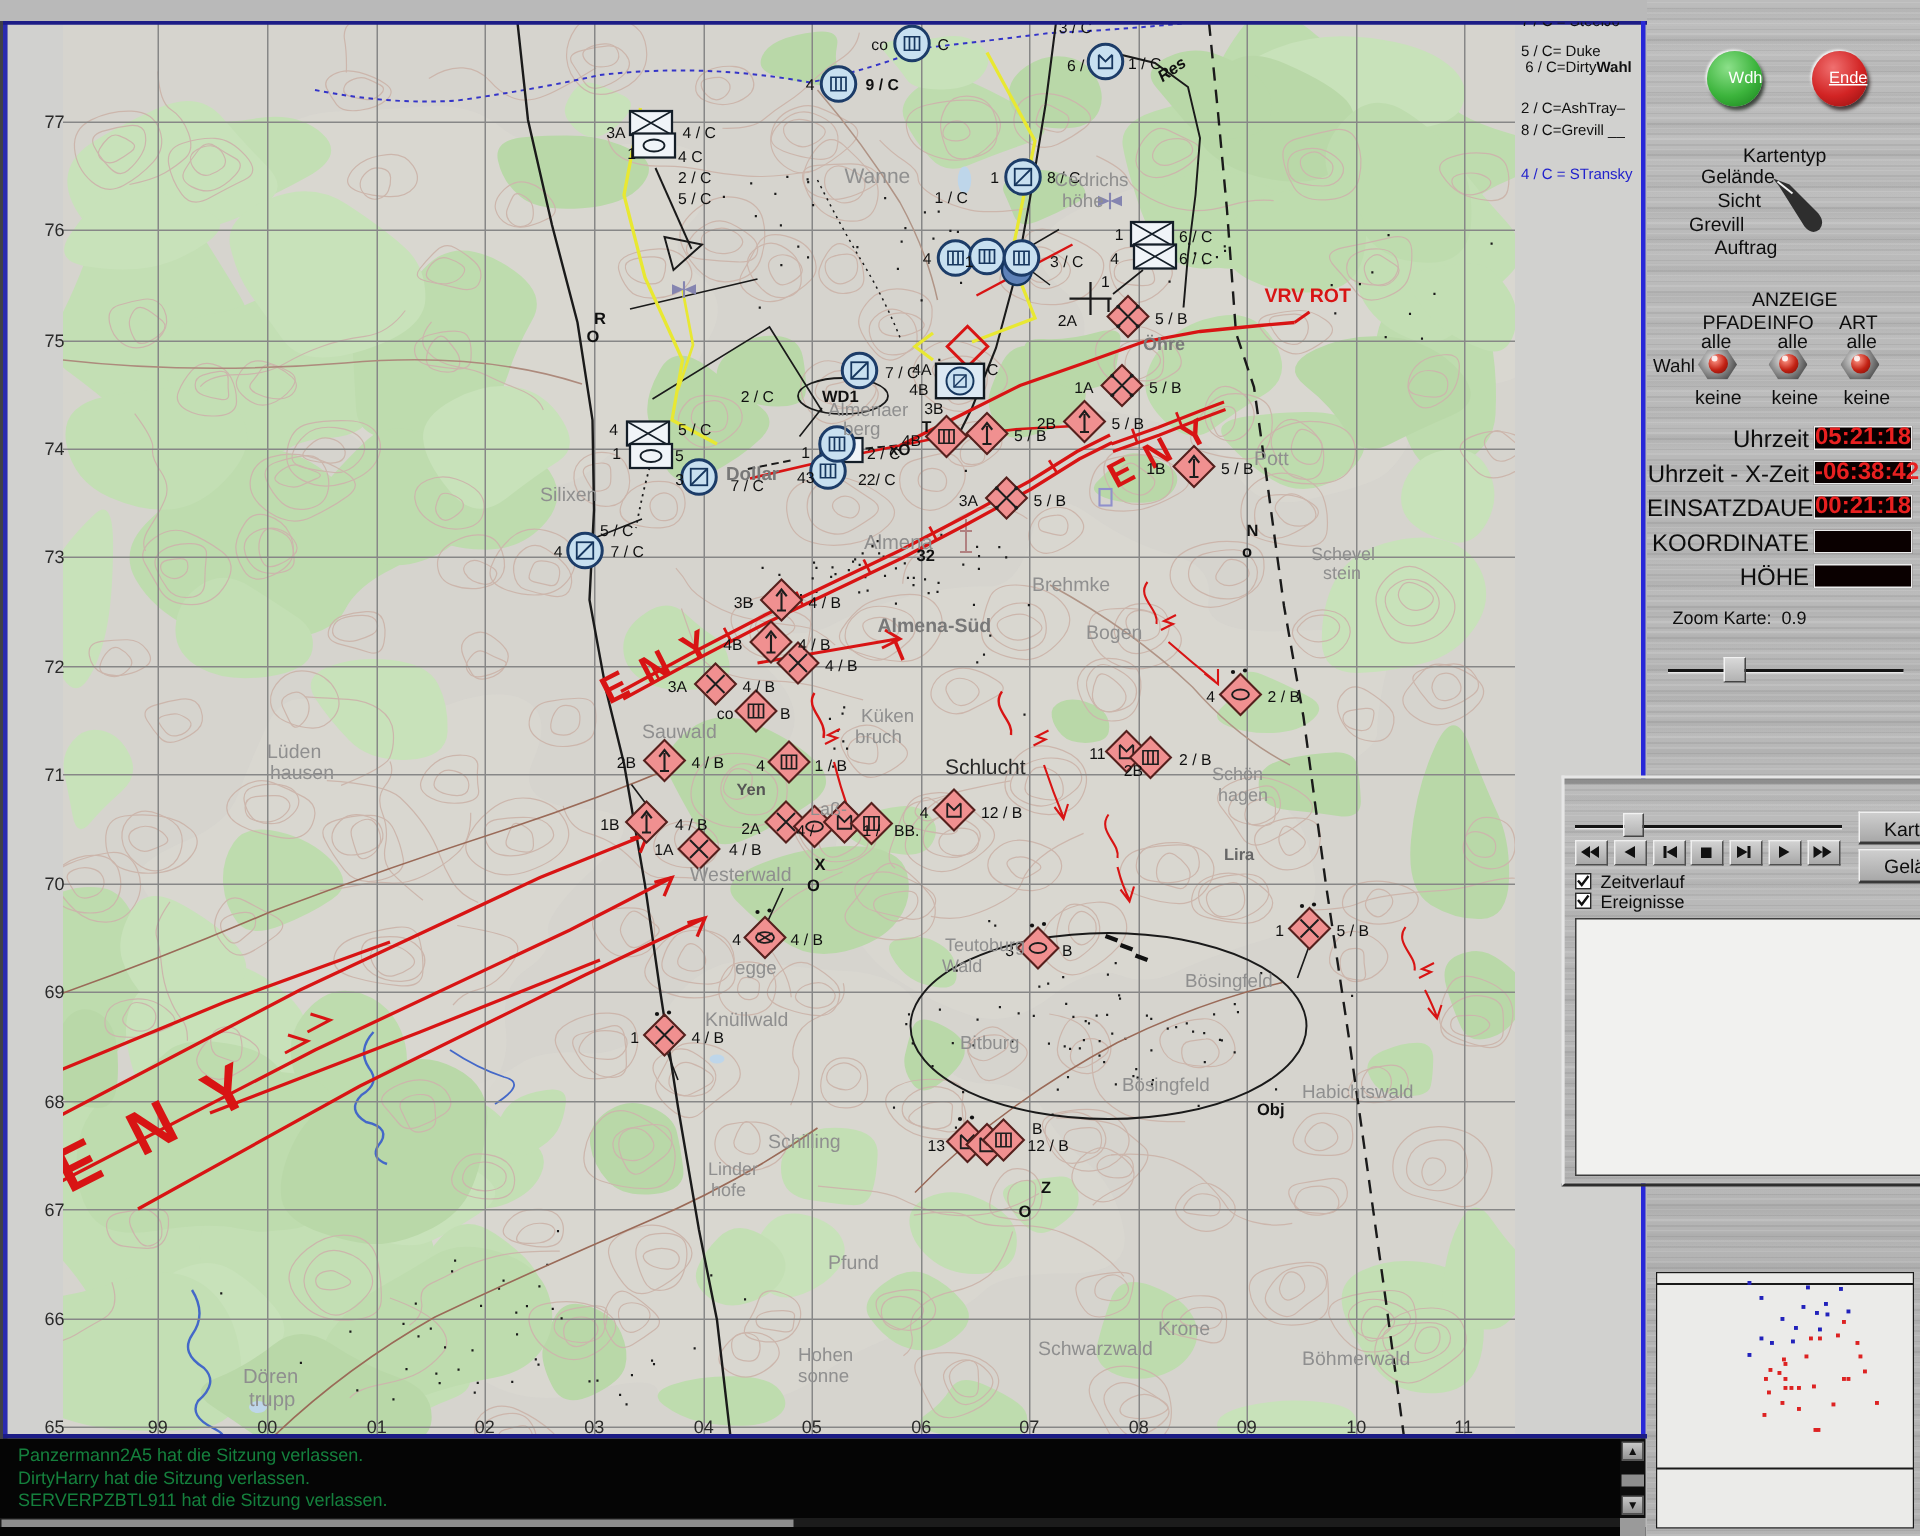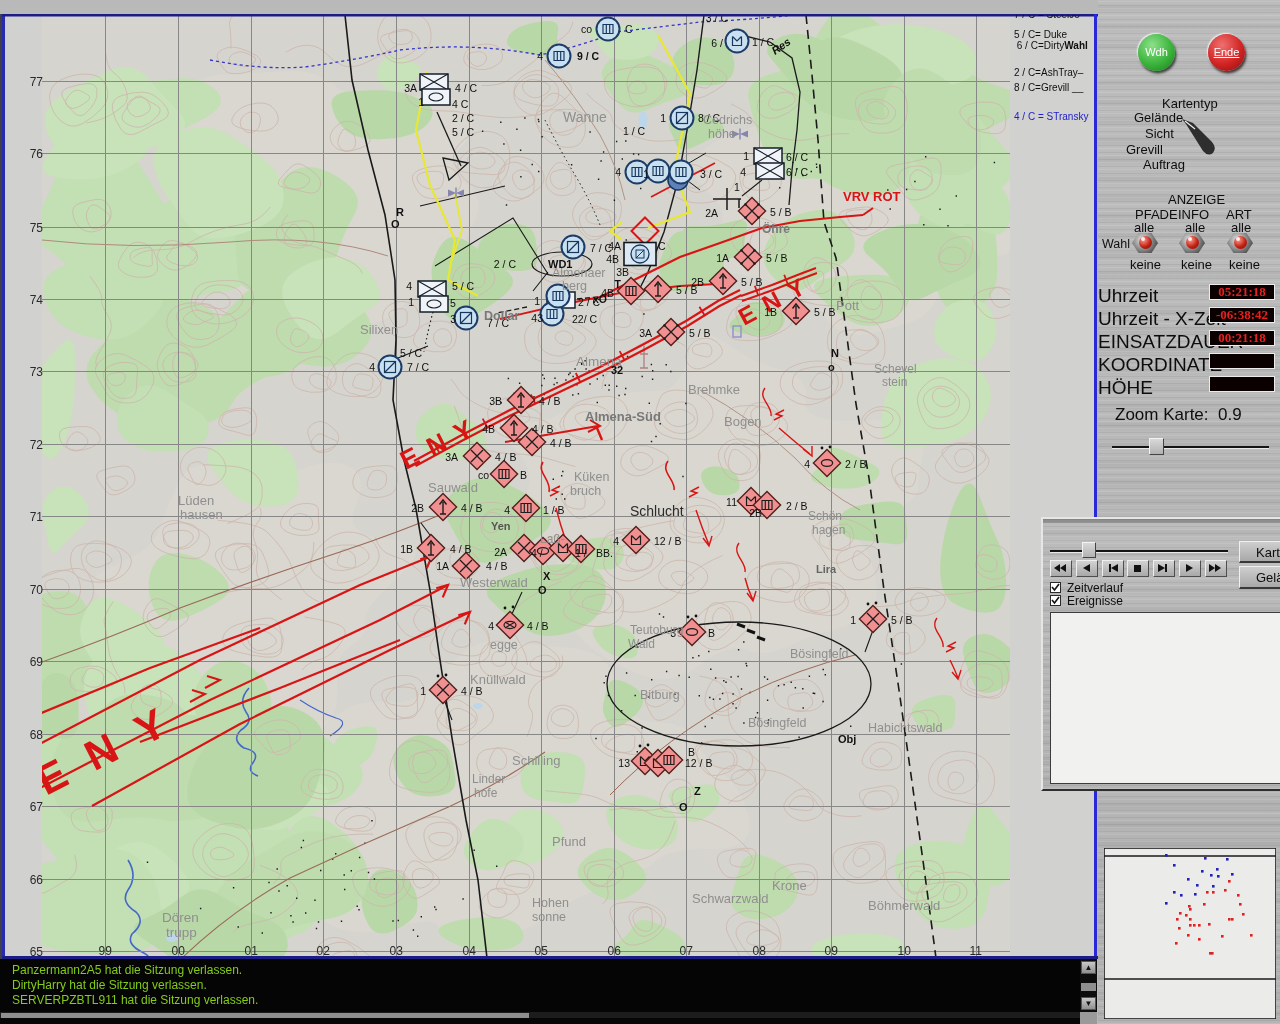--- a/index.html
+++ b/index.html
@@ -6,41 +6,41 @@
 #stage{position:absolute;left:0;top:0;width:1280px;height:1024px;overflow:hidden}
 .abs{position:absolute}
 .metal{background-image:
  repeating-linear-gradient(0deg, rgba(255,255,255,.11) 0 1px, rgba(0,0,0,0) 1px 3px, rgba(0,0,0,.06) 3px 4px, rgba(0,0,0,0) 4px 7px),
  repeating-linear-gradient(0deg, rgba(255,255,255,.04) 0 2px, rgba(0,0,0,.035) 9px 11px, rgba(255,255,255,0) 13px 19px),
  linear-gradient(#bcbcbc,#b2b2b2);}
 #menubar{left:0;top:0;width:1280px;height:14px;background:linear-gradient(#c6c6c6,#a6a6a6);border-bottom:1px solid #8a8a8a;font-size:12px;color:#0c0c0c}
 #menubar span{position:absolute;top:0px;white-space:pre}
 #panel{left:1098px;top:0;width:182px;height:1024px;}
 #panel .t{position:absolute;font-size:13px;color:#0e0e0e;white-space:pre}
-.rbtn{position:absolute;width:37px;height:37px;border-radius:50%;color:#fff;font-size:11px;text-align:center;line-height:37px;}
+.rbtn{position:absolute;width:37px;height:37px;border-radius:50%;color:#fff;font-size:11px;text-align:right;line-height:37px;}
 #wdh{left:40px;top:34px;background:radial-gradient(circle at 38% 30%, #8ce08a, #3cb43c 55%, #1f8a22 90%);box-shadow:1.5px 2.5px 2.5px rgba(20,30,20,.75), -1px -1px 1.5px rgba(255,255,255,.8);}
 #ende{left:110px;top:34px;background:radial-gradient(circle at 38% 30%, #f07070, #d22424 55%, #9c1212 90%);box-shadow:1.5px 2.5px 2.5px rgba(30,15,15,.75), -1px -1px 1.5px rgba(255,255,255,.8);text-decoration:underline;}
-.led{position:absolute;left:111px;width:66px;height:16px;background:#0a0000;border:1px solid #ececec;color:#e82020;font-family:Liberation Serif, serif;font-size:13px;font-weight:bold;text-align:center;line-height:14px;letter-spacing:0px}
-.lbl{position:absolute;left:0;width:108px;text-align:left;font-size:19px;color:#0d0d0d;white-space:pre}
+.led{position:absolute;left:111px;width:66px;height:16px;background:#0a0000;border:1px solid #ececec;color:#e82020;font-family:Liberation Sans, sans-serif;font-size:16px;font-weight:bold;text-align:center;line-height:14px;letter-spacing:0px}
+.lbl{position:absolute;left:0;width:108px;text-align:right;font-size:16px;color:#0d0d0d;white-space:pre}
 .sw{position:absolute;width:26px;height:22px;}
 .sw .hex{position:absolute;left:0;top:1px;width:26px;height:20px;background:radial-gradient(circle at 40% 35%, #e8e8e8, #8e8e8e 45%, #2e2e2e 95%);clip-path:polygon(25% 0,75% 0,100% 50%,75% 100%,25% 100%,0 50%);}
 .sw .knob{position:absolute;left:7px;top:4px;width:13px;height:13px;border-radius:50%;background:radial-gradient(circle at 35% 30%, #ff9a8a, #c22214 55%, #7c0e06 95%);}
 .sw .hi{position:absolute;left:9px;top:5px;width:4px;height:4px;border-radius:50%;background:rgba(255,255,255,.85)}
 #win{left:1041px;top:517px;width:245px;height:274px;border-top:2px solid #e6e6e6;border-left:2px solid #e6e6e6;border-right:2px solid #2e2e2e;border-bottom:2px solid #2e2e2e;}
 #win .dark{position:absolute;left:0;top:0;width:100%;height:4px;background:rgba(40,40,40,.32)}
 .vcr{position:absolute;top:41px;width:22px;height:17px;background:linear-gradient(#d2d2d2,#a8a8a8);border-top:1.5px solid #efefef;border-left:1.5px solid #efefef;border-right:1.5px solid #4e4e4e;border-bottom:1.5px solid #4e4e4e;}
 .track{position:absolute;height:2px;background:#151515;box-shadow:0 1px 0 #e8e8e8}
 .handle{position:absolute;width:15px;height:17px;background:linear-gradient(#d8d8d8,#b2b2b2);border-top:1.5px solid #f2f2f2;border-left:1.5px solid #f2f2f2;border-right:1.5px solid #444;border-bottom:1.5px solid #444;}
 .mbtn{position:absolute;left:196px;width:110px;background:linear-gradient(#cecece,#a8a8a8);border-top:1.5px solid #f0f0f0;border-left:1.5px solid #f0f0f0;border-bottom:2px solid #383838;font-size:13px;color:#0d0d0d;text-align:left;padding-left:16px}
 .cb{position:absolute;width:11px;height:11px;background:#fff;border:1px solid #2a2a2a}
 .cbl{position:absolute;font-size:12px;color:#0d0d0d}
 #list{position:absolute;left:7px;top:93px;width:234px;height:172px;background:#f1f1ef;border:1px solid #3c3c3c}
 #roster{left:1012px;top:15px;width:82px;height:130px;overflow:hidden;font-size:10px;color:#101010;line-height:11px}
 #roster div{white-space:pre;position:absolute;left:2px}
-#console{left:0;top:959px;width:1080px;height:53px;background:#050505;color:#84cc16;font-size:12px}
+#console{left:0;top:959px;width:1080px;height:53px;background:#050505;color:#15803d;font-size:12px}
 #console div{position:absolute;left:12px;white-space:pre}
 #conscroll{left:1080px;top:959px;width:17px;height:53px;background:#0d0d0d}
 .sbtn{position:absolute;left:1px;width:15px;height:13px;background:linear-gradient(#c8c8c8,#909090);border:1px solid #555;font-size:8px;text-align:center;line-height:12px;color:#111}
 #hscroll{left:0;top:1012px;width:1080px;height:6px;background:#1c1c1c}
 #hthumb{left:1px;top:1012.5px;width:528px;height:5px;background:#8e8e8e}
 #botblack{left:0;top:1018px;width:1097px;height:6px;background:#060606}
 #cornergray{left:1080px;top:1012px;width:17px;height:12px;background:#9a9a9a}
 svg{position:absolute;left:0;top:0}
 </style></head>
 <body>
@@ -965,21 +965,21 @@
  <div class="lbl" style="top:285px">Uhrzeit</div>
  <div class="lbl" style="top:308px">Uhrzeit - X-Zeit</div>
  <div class="lbl" style="top:331px">EINSATZDAUER</div>
  <div class="lbl" style="top:354px">KOORDINATE</div>
  <div class="lbl" style="top:377px">HÖHE</div>
  <div class="led" style="top:284px">05:21:18</div>
  <div class="led" style="top:307px">-06:38:42</div>
  <div class="led" style="top:330px">00:21:18</div>
  <div class="led" style="top:353px"></div>
  <div class="led" style="top:376px"></div>
- <div class="t" style="left:17px;top:405px;font-size:17px">Zoom Karte:  0.9</div>
+ <div class="t" style="left:17px;top:405px;font-size:12px">Zoom Karte:  0.9</div>
  <div class="track" style="left:14px;top:446px;width:157px"></div>
  <div class="handle" style="left:51px;top:438px"></div>
 </div>
 <div id="win" class="abs metal">
  <div class="dark"></div>
  <div class="track" style="left:7px;top:31px;width:178px"></div>
  <div class="handle" style="left:39px;top:23px;width:14px;height:16px"></div>
  <div class="vcr" style="left:7px">
         <svg width="19" height="14">
           <path d="M9,7 L15,3 V11 Z M3,7 L9,3 V11 Z" fill="#111"></path>

